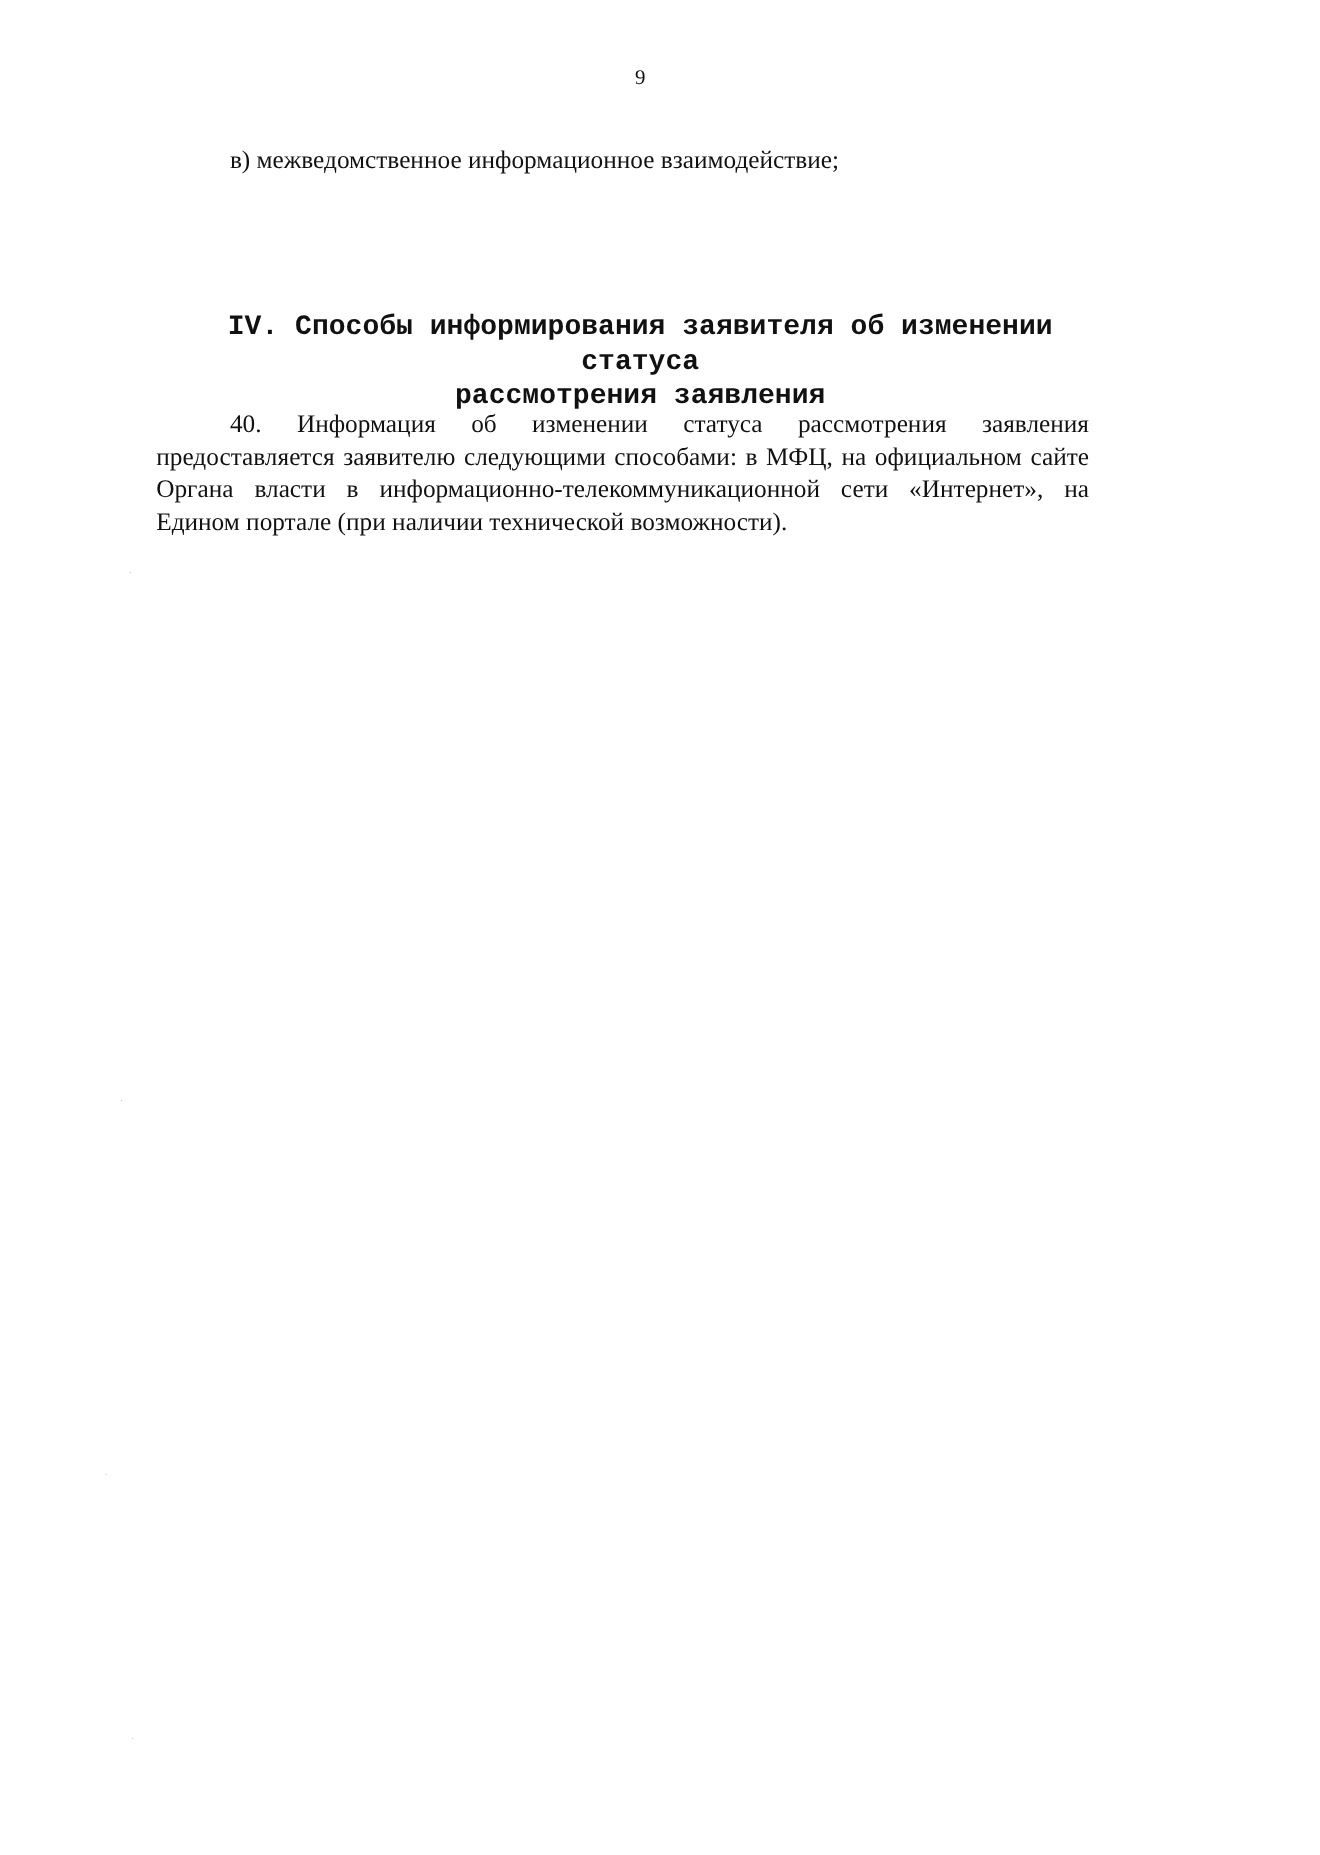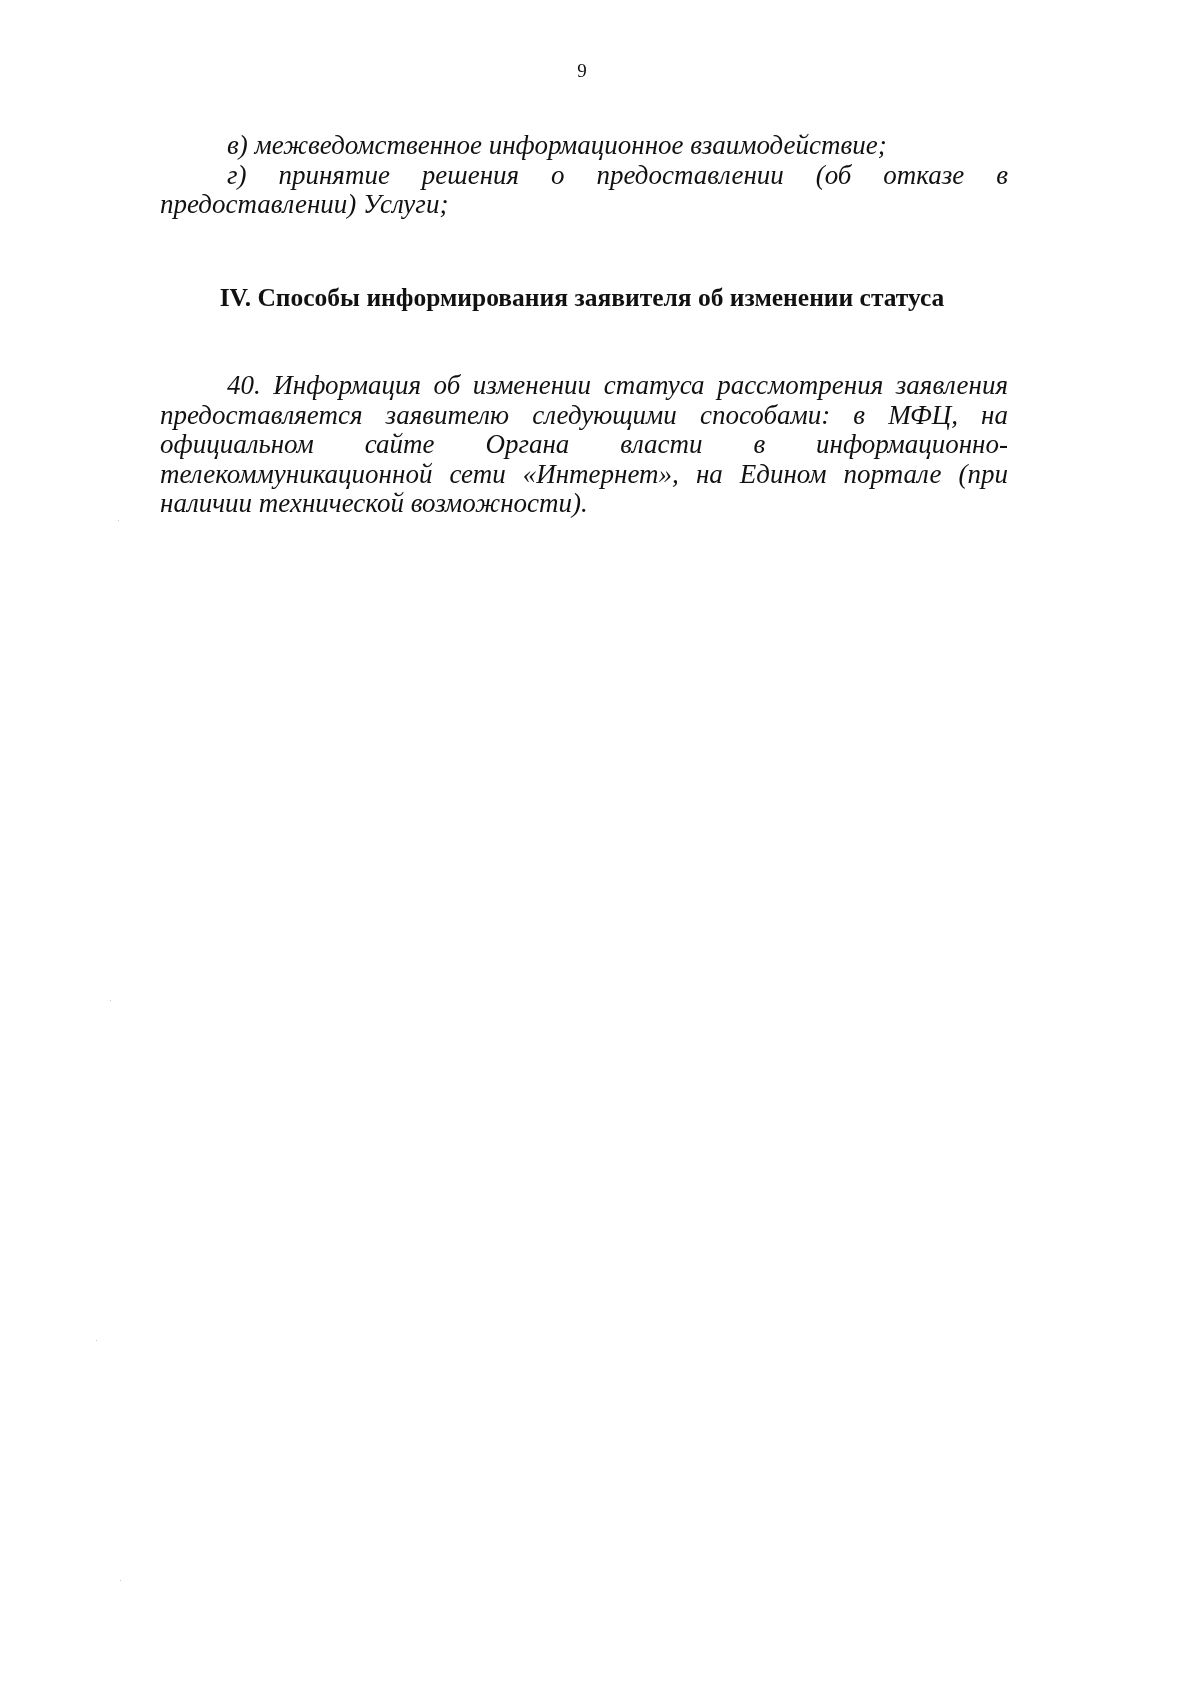--- a/index.html
+++ b/index.html
@@ -8,49 +8,49 @@
     position: absolute; left: 0; top: 0; width: 1200px; height: 1686px;
     background: #ffffff;
     font-family: "Liberation Serif", "DejaVu Serif", serif;
     color: #111111;
   }
   .page-number {
     position: absolute; top: 60px; left: 0; width: 1164px;
     text-align: center; font-size: 19px;
   }
   .text-block {
-    position: absolute; left: 160px; width: 848px;
-    font-size: 27px; line-height: 29.5px; font-style: italic;
+    position: absolute; left: 142px; width: 848px;
+    font-size: 23px; line-height: 29.5px;
   }
   .block-a { top: 131px; }
   .para { margin: 0; text-align: justify; text-align-last: left; }
   .indent { text-indent: 67px; }
   .heading {
     position: absolute; left: 158px; width: 848px; top: 282px;
     font-size: 25.5px; line-height: 31px; font-weight: bold;
     text-align: center;
   }
-  .heading span { display: block; }
+  .heading span { display: block; font-family: Liberation Mono, monospace; }
   .block-b { top: 371px; }
   .scan-dot { position: absolute; width: 1px; height: 1px; background: #c8c8c8; }
 </style>
 </head>
 <body>
 
 <div class="page">
 
   <div class="page-number">9</div>
 
   <div class="text-block block-a">
     <p class="para indent">в) межведомственное информационное взаимодействие;</p>
-    <p class="para indent">г) принятие решения о предоставлении (об отказе в предоставлении) Услуги;</p>
   </div>
 
   <div class="heading">
     <span>IV. Способы информирования заявителя об изменении статуса</span>
+    <span>рассмотрения заявления</span>
   </div>
 
   <div class="text-block block-b">
     <p class="para indent">40. Информация об изменении статуса рассмотрения заявления предоставляется заявителю следующими способами: в МФЦ, на официальном сайте Органа власти в информационно-телекоммуникационной сети «Интернет», на Едином портале (при наличии технической возможности).</p>
   </div>
 
   <div class="scan-dot" style="left:118px; top:520px;"></div>
   <div class="scan-dot" style="left:110px; top:1000px;"></div>
   <div class="scan-dot" style="left:96px; top:1340px;"></div>
   <div class="scan-dot" style="left:120px; top:1580px;"></div>

